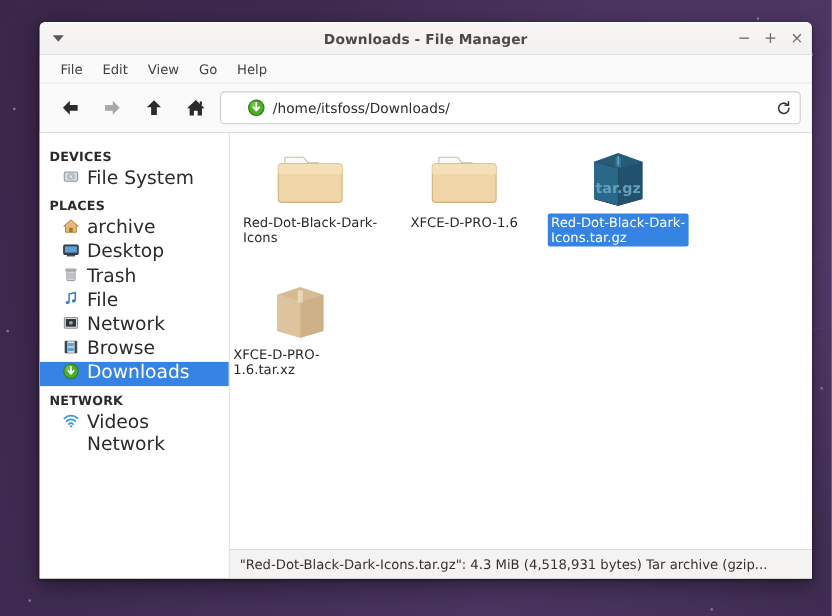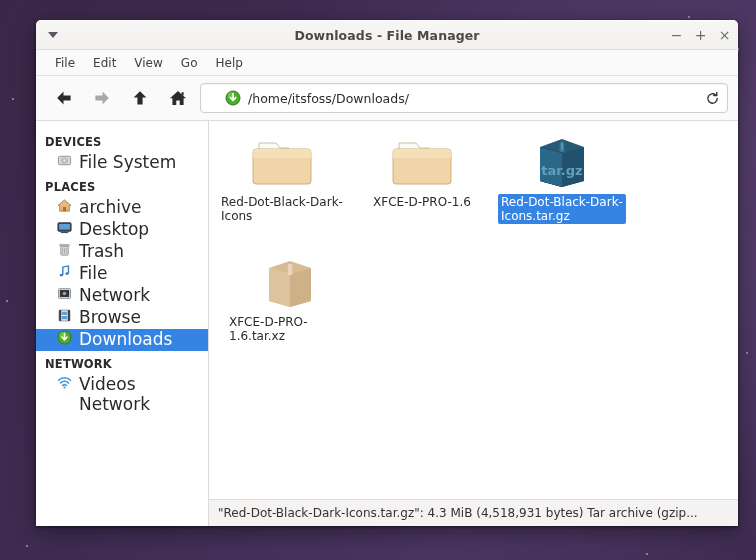--- a/index.html
+++ b/index.html
@@ -438,21 +438,21 @@
                 <path d="M9 14 L31 20 L31 54 L9 48 Z" fill="#356party"></path>
                 <path d="M9 14 L31 20 L31 54 L9 48 Z" fill="#356d8c"></path>
                 <rect x="28.6" y="10" width="4.8" height="9" fill="#3f7f9e"></rect>
                 <path d="M31 8.5 L31 17" stroke="#7fb3cb" stroke-width="1.2"></path>
                 <text x="31" y="42" font-family="DejaVu Sans, sans-serif" font-size="13" font-weight="bold" fill="#6fa9c4" text-anchor="middle">tar.gz</text>
               </svg>
             </div>
             <div class="file-label">Red-Dot-Black-Dark-Icons.tar.gz</div>
           </div>
 
-          <div class="fileitem" style="left:17px; top:126px;">
+          <div class="fileitem" style="left:0; top:126px;">
             <div class="file-ico">
               <svg width="62" height="56" viewBox="0 0 62 56">
                 <path d="M10 15 L31 8 L52 15 L52 48 L31 54 L10 48 Z" fill="#d7bb93"></path>
                 <path d="M10 15 L31 21 L52 15 L52 18 L31 24 L10 18 Z" fill="#e3ceae"></path>
                 <path d="M31 21 L52 15 L52 48 L31 54 Z" fill="#cfb188"></path>
                 <path d="M10 15 L31 21 L31 54 L10 48 Z" fill="#ddc49f"></path>
                 <rect x="28.8" y="11" width="4.4" height="11" fill="#e8d7bb"></rect>
               </svg>
             </div>
             <div class="file-label">XFCE-D-PRO-1.6.tar.xz</div>

